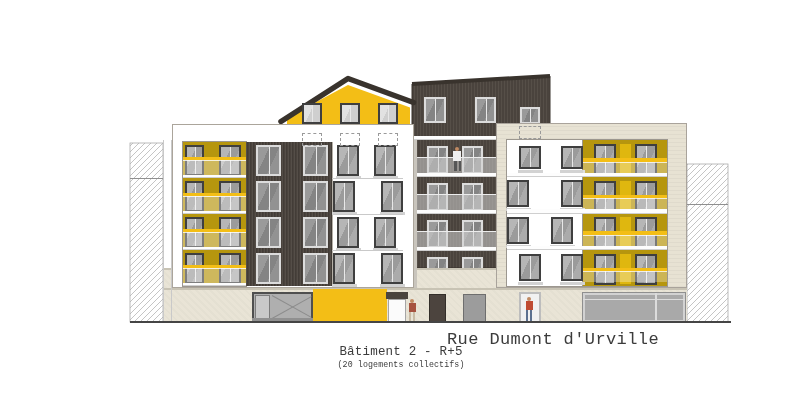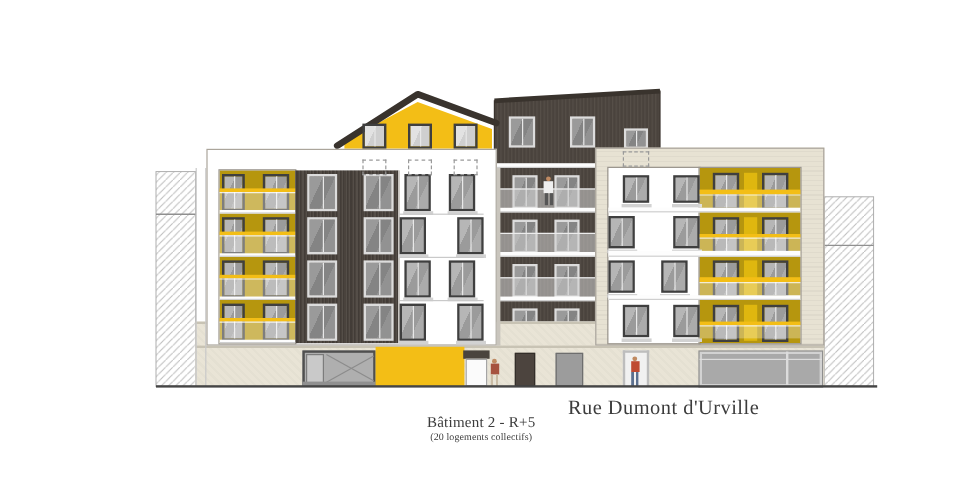--- a/index.html
+++ b/index.html
@@ -1,17 +1,17 @@
 <!DOCTYPE html>
 <html style="--accent_yellow: #F3BE16; --mustard_yellow: #B6960E; --dark_cladding: #4A433D; --stone_beige: #E7E2D3; --ground_beige: #E9E4D6; --window_glass_gray: #A7A7A7; --annotation_text: #3C3C3C;"><head>
 <meta charset="utf-8">
 <style>
   html,body{margin:0;padding:0;background:#fff;}
   #stage{position:relative;width:800px;height:400px;background:#fff;overflow:hidden;
-         font-family:Liberation Serif, serif;}
+         font-family:Liberation Mono, monospace;}
   .abs{position:absolute;box-sizing:border-box;}
   
   .frame-white{background:#FFFFFF;border:1px solid #ABA59B;}
   .frame-beige{background:var(--stone_beige,#E7E2D3);border:1px solid #A9A39B;
     background-image:repeating-linear-gradient(0deg,rgba(0,0,0,0.035) 0 1px,transparent 1px 4px);}
   .sec-yellow{background:var(--mustard_yellow,#B6960E);}
   .sec-dark{background:var(--dark_cladding,#4A433D);
     background-image:repeating-linear-gradient(90deg,rgba(255,255,255,0.06) 0 1px,rgba(0,0,0,0.10) 1px 2px,transparent 2px 3px);}
   .sec-white{background:#FFFFFF;border-left:1px solid #B5B0A7;}
   .inner-line{outline:1px solid #9C978F;}

